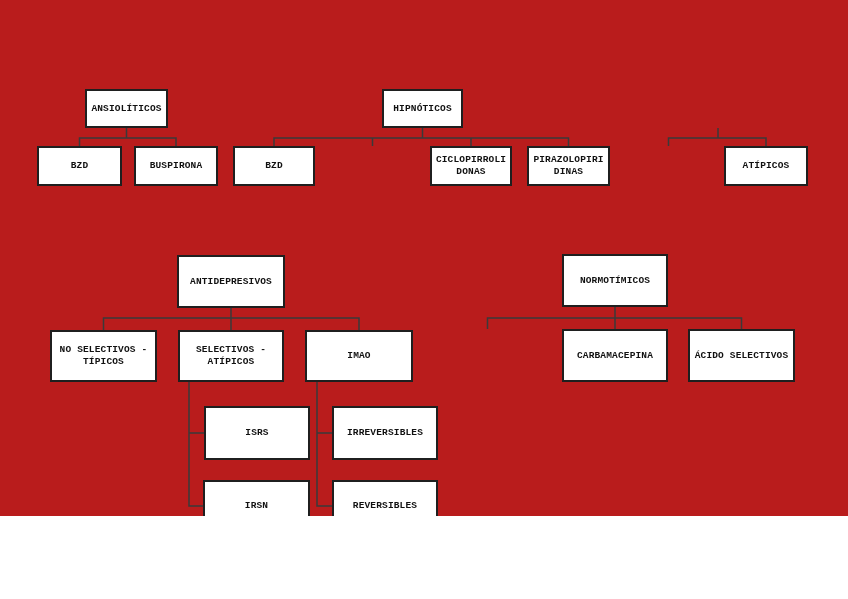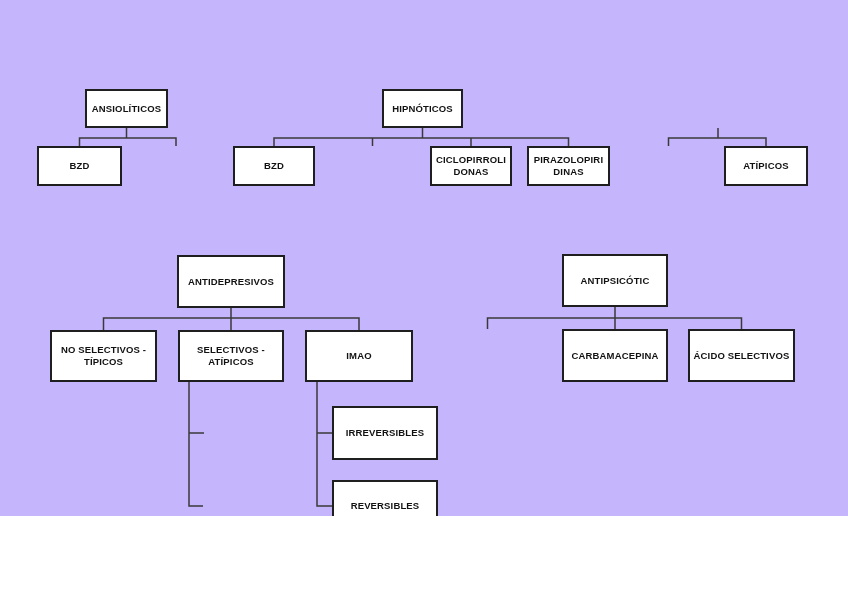--- a/index.html
+++ b/index.html
@@ -1,20 +1,20 @@
 <!DOCTYPE html>
 <html><head>
 <meta charset="utf-8">
 <style>
   html,body{margin:0;padding:0;background:#ffffff;}
   #canvas{
     position:relative;
     width:848px;height:516px;
-    background:#c4b5fd;
-    font-family:Liberation Sans, sans-serif;
+    background:#b91c1c;
+    font-family:Liberation Mono, monospace;
     overflow:hidden;
   }
   .node{
     position:absolute;
     box-sizing:border-box;
     border:2px solid #1f1f1f;
     background:#ffffff;
     display:flex;
     align-items:center;
     justify-content:center;
@@ -47,36 +47,39 @@
     <path d="M422.5 128 V138 M274 146 V138 H568.5 V146 M372.5 138 V146 M471 138 V146"></path>
     <path d="M718 128 V138 M668.5 146 V138 H766 V146"></path>
     <path d="M231 308 V318 M103.5 330 V318 H359 V330 M231 318 V330"></path>
     <path d="M189 382 V506 H203 M189 433 H204"></path>
     <path d="M317 382 V506 H332 M317 433 H332"></path>
     <path d="M615 307 V318 M487.5 329 V318 H741.5 V329 M615 318 V329"></path>
   </svg>
 
   <div class="node" style="left:85px;top:89px;width:83px;height:39px">ANSIOLÍTICOS</div>
   <div class="node" style="left:37px;top:146px;width:85px;height:40px">BZD</div>
+  <div class="node" style="left:134px;top:146px;width:84px;height:40px">BUSPIRONA</div>
 
   <div class="node" style="left:382px;top:89px;width:81px;height:39px">HIPNÓTICOS</div>
   <div class="node" style="left:233px;top:146px;width:82px;height:40px">BZD</div>
   <div class="node" style="left:430px;top:146px;width:82px;height:40px">CICLOPIRROLI
 DONAS</div>
   <div class="node" style="left:527px;top:146px;width:83px;height:40px">PIRAZOLOPIRI
 DINAS</div>
 
   <div class="node" style="left:724px;top:146px;width:84px;height:40px">ATÍPICOS</div>
 
   <div class="node" style="left:177px;top:255px;width:108px;height:53px">ANTIDEPRESIVOS</div>
   <div class="node" style="left:50px;top:330px;width:107px;height:52px">NO SELECTIVOS -
 TÍPICOS</div>
   <div class="node" style="left:178px;top:330px;width:106px;height:52px">SELECTIVOS -
 ATÍPICOS</div>
   <div class="node" style="left:305px;top:330px;width:108px;height:52px">IMAO</div>
+  <div class="node" style="left:204px;top:406px;width:106px;height:54px">ISRS</div>
+  <div class="node" style="left:203px;top:480px;width:107px;height:52px">IRSN</div>
   <div class="node" style="left:332px;top:406px;width:106px;height:54px">IRREVERSIBLES</div>
   <div class="node" style="left:332px;top:480px;width:106px;height:52px">REVERSIBLES</div>
 
-  <div class="node" style="left:562px;top:254px;width:106px;height:53px">ANTIPSICÓTIC</div>
+  <div class="node" style="left:562px;top:254px;width:106px;height:53px">NORMOTÍMICOS</div>
   <div class="node" style="left:562px;top:329px;width:106px;height:53px">CARBAMACEPINA</div>
   <div class="node" style="left:688px;top:329px;width:107px;height:53px">ÁCIDO SELECTIVOS</div>
 
 </div>
 
 </body></html>

